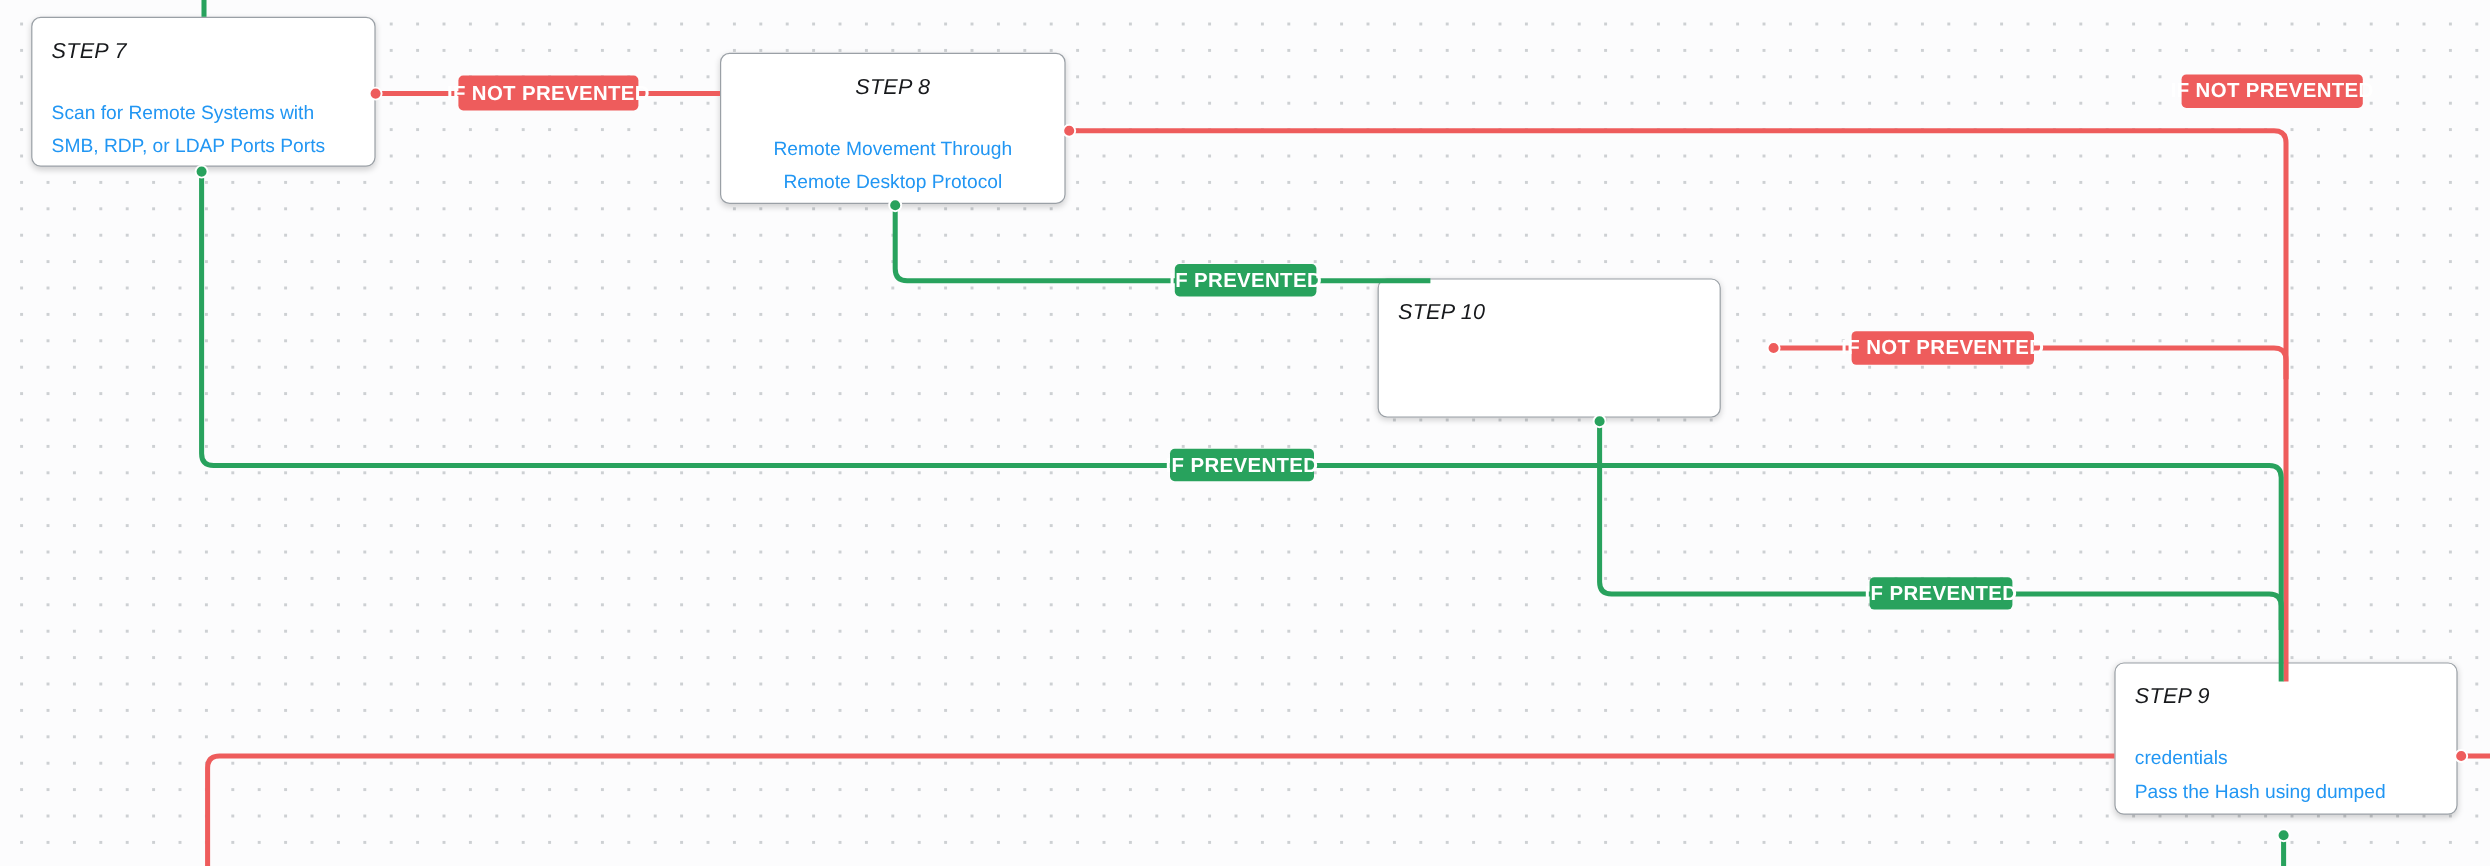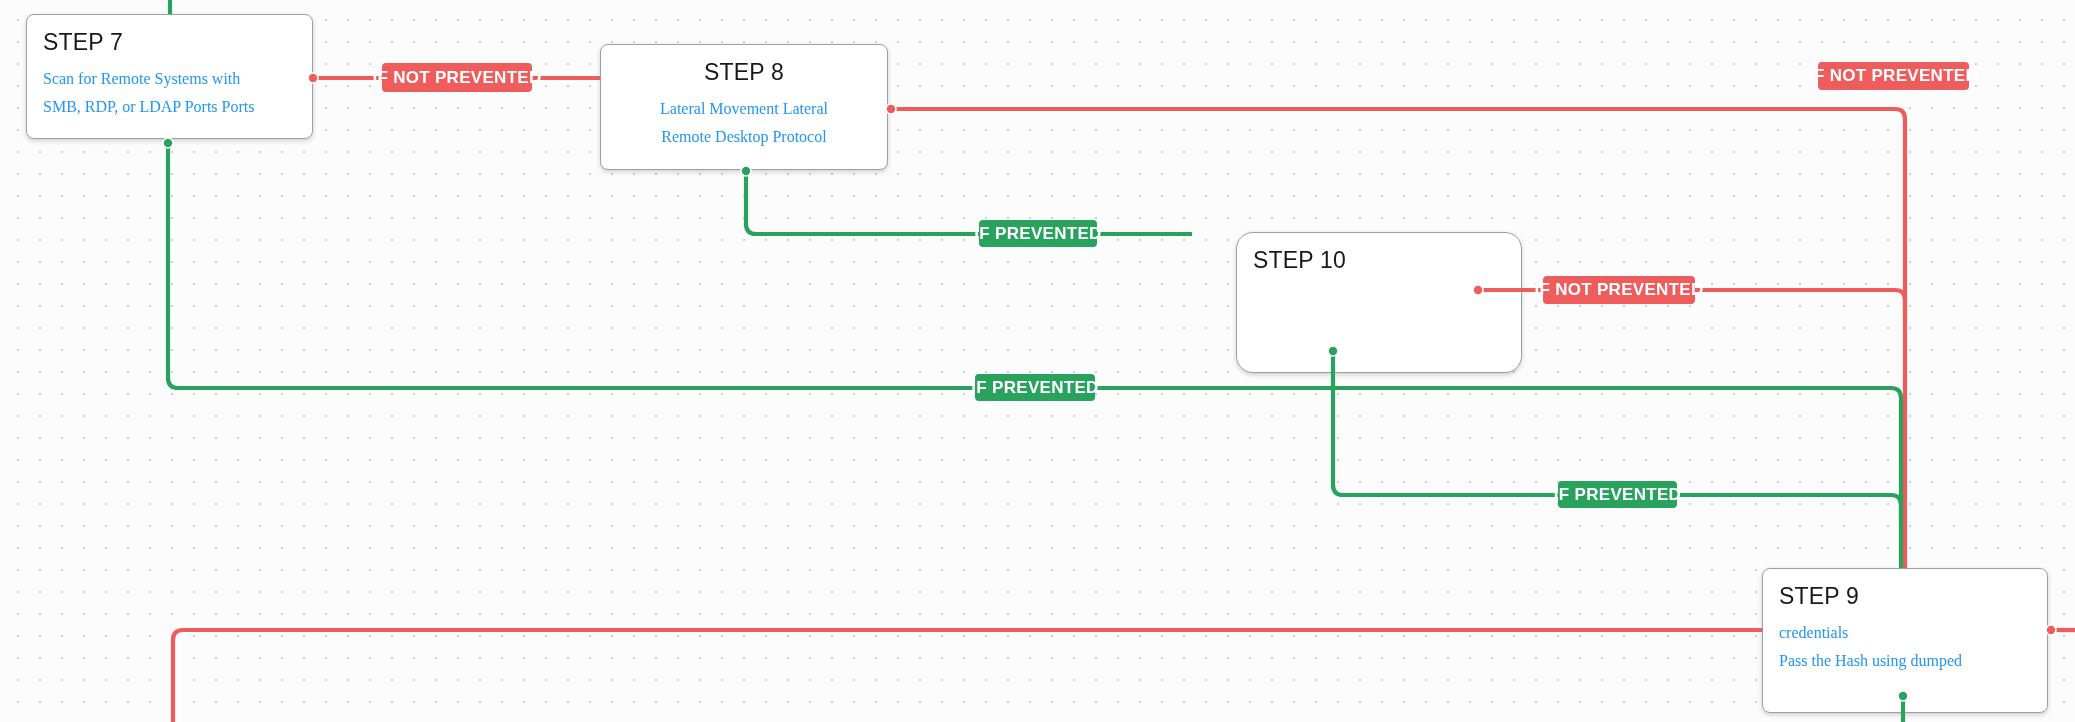--- a/index.html
+++ b/index.html
@@ -17,27 +17,28 @@
     position:absolute;
     background:var(--node-bg,#fff);
     border:1px solid var(--node-border,#9aa0a6);
     border-radius:8px;
     box-shadow:0 2px 5px rgba(0,0,0,.18);
     padding:16px 16px 0 16px;
     box-sizing:border-box;
     cursor:default;
   }
   .node-title{
-    font-size:23px;
+    font-size:18px;
     line-height:22px;
     color:var(--title,#17191c);
     letter-spacing:.2px;
     white-space:nowrap;
+    font-style:italic;
   }
-  .node-body{margin-top:12px;font-family:Liberation Serif, serif;}
+  .node-body{margin-top:28px;}
   .node-line{
     display:block;
     font-size:16px;
     line-height:28px;
     color:var(--link,#2196f3);
     white-space:nowrap;
   }
   #edge-layer{position:absolute;left:0;top:0;pointer-events:none;}
   .edge{fill:none;stroke-width:4.2px;}
   .edge-red{stroke:var(--red,#ee5c5c);}
@@ -67,30 +68,30 @@
     <div class="node-title">STEP 7</div>
     <div class="node-body">
         <span class="node-line">Scan for Remote Systems with</span>
         <span class="node-line">SMB, RDP, or LDAP Ports Ports</span>
       </div>
   </div>
 
   <div class="node" style="left:600px;top:44px;width:288px;height:126px;text-align:center;">
     <div class="node-title">STEP 8</div>
     <div class="node-body">
-        <span class="node-line">Lateral Movement Lateral</span>
+        <span class="node-line">Remote Movement Through</span>
         <span class="node-line">Remote Desktop Protocol</span>
       </div>
   </div>
 
-  <div class="node" style="left:1236px;top:232px;width:286px;height:141px;border-radius:17px;">
+  <div class="node" style="left:1148px;top:232px;width:286px;height:116px;">
     <div class="node-title">STEP 10</div>
   </div>
 
-  <div class="node" style="left:1762px;top:568px;width:286px;height:145px;">
+  <div class="node" style="left:1762px;top:552px;width:286px;height:127px;">
     <div class="node-title">STEP 9</div>
     <div class="node-body">
         <span class="node-line">credentials</span>
         <span class="node-line">Pass the Hash using dumped</span>
       </div>
   </div>
 
   <svg id="edge-layer" width="2075" height="722" viewBox="0 0 2075 722">
 
     <path class="edge edge-red" d="M313 78 H600"></path>

